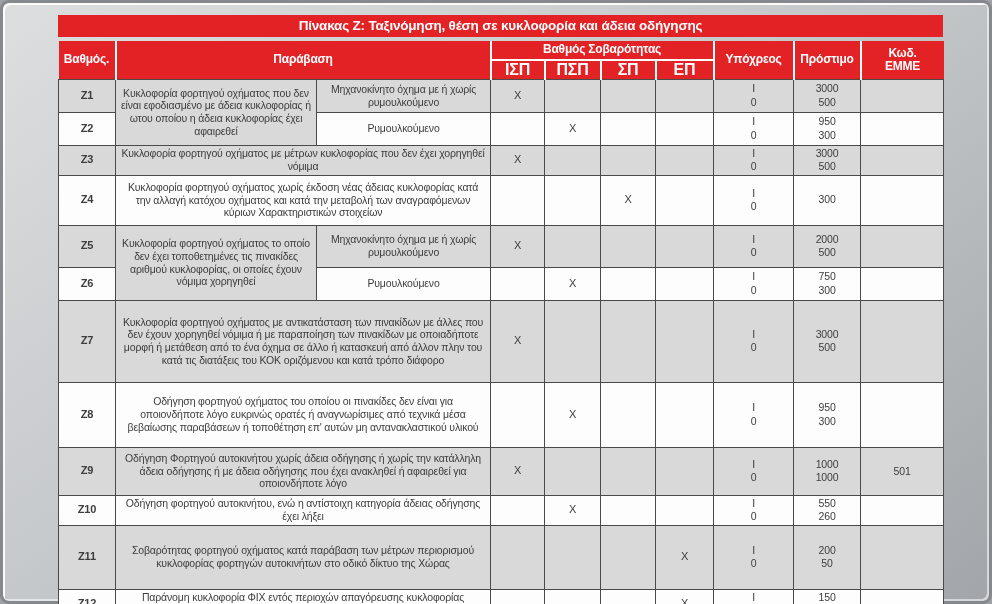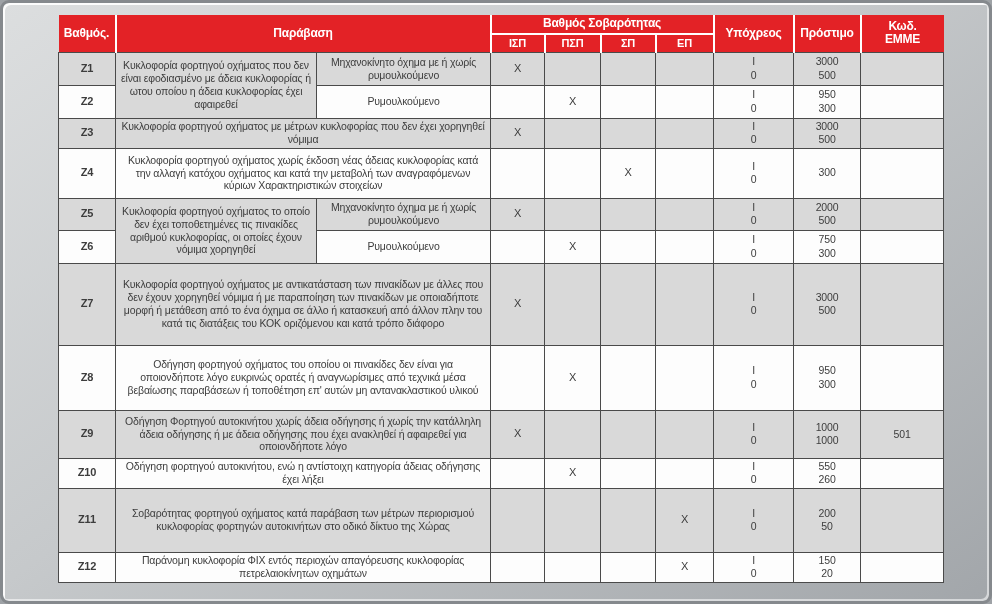--- a/index.html
+++ b/index.html
@@ -32,21 +32,21 @@
     width: 885px; table-layout: fixed; border-collapse: collapse;
   }
   thead th {
     background: #e32226; color: #ffffff;
     font-weight: bold; font-size: 12px; text-align: center;
     border: 2px solid #ffffff;
     border-top: none; border-bottom: none;
     padding: 0; letter-spacing: -0.2px;
     line-height: 1.1;
   }
-  thead tr.sub th { font-size: 11px; border-top: 2px solid #ffffff; }
+  thead tr.sub th { font-size: 16px; border-top: 2px solid #ffffff; }
   thead th.first { border-left: none; }
   thead th.last { border-right: none; }
   tbody td {
     border: 1px solid #4a4a4a;
     color: #3d3d3d; font-size: 10.5px; letter-spacing: -0.15px;
     text-align: center; vertical-align: middle;
     padding: 1px 4px; line-height: 1.22;
     box-sizing: border-box;
     background: #fdfdfd;
   }
@@ -55,20 +55,21 @@
   td.num { font-weight: bold; font-size: 11px; }
   td .ln { line-height: 13.5px; min-height: 0; }
   td.mark { font-size: 11px; }
 </style>
 </head>
 <body>
 
 <div class="canvas">
   <div class="tablewrap">
 
+    <div class="title">Πίνακας Ζ: Ταξινόμηση, θέση σε κυκλοφορία και άδεια οδήγησης</div>
 
     <table>
       <colgroup>
         <col style="width:57px">
           <col style="width:201px">
           <col style="width:174px">
         <col style="width:54px">
           <col style="width:56px">
           <col style="width:55px">
           <col style="width:58px">
@@ -163,21 +164,21 @@
               <div class="ln">I</div>
               <div class="ln">0</div>
             </td>
           <td>
               <div class="ln">300</div>
               <div class="ln"></div>
             </td>
           <td></td>
         </tr>
 
-        <tr class="gray" style="height:32px">
+        <tr class="gray" style="height:42px">
           <td class="num">Z5</td>
           <td class="vmain-gray" rowspan="2">Κυκλοφορία φορτηγού οχήματος το οποίο δεν έχει τοποθετημένες τις πινακίδες αριθμού κυκλοφορίας, οι οποίες έχουν νόμιμα χορηγηθεί</td>
           <td>Μηχανοκίνητο όχημα με ή χωρίς ρυμουλκούμενο</td>
           <td class="mark">X</td>
           <td class="mark"></td>
           <td class="mark"></td>
           <td class="mark"></td>
           <td>
               <div class="ln">I</div>
               <div class="ln">0</div>

